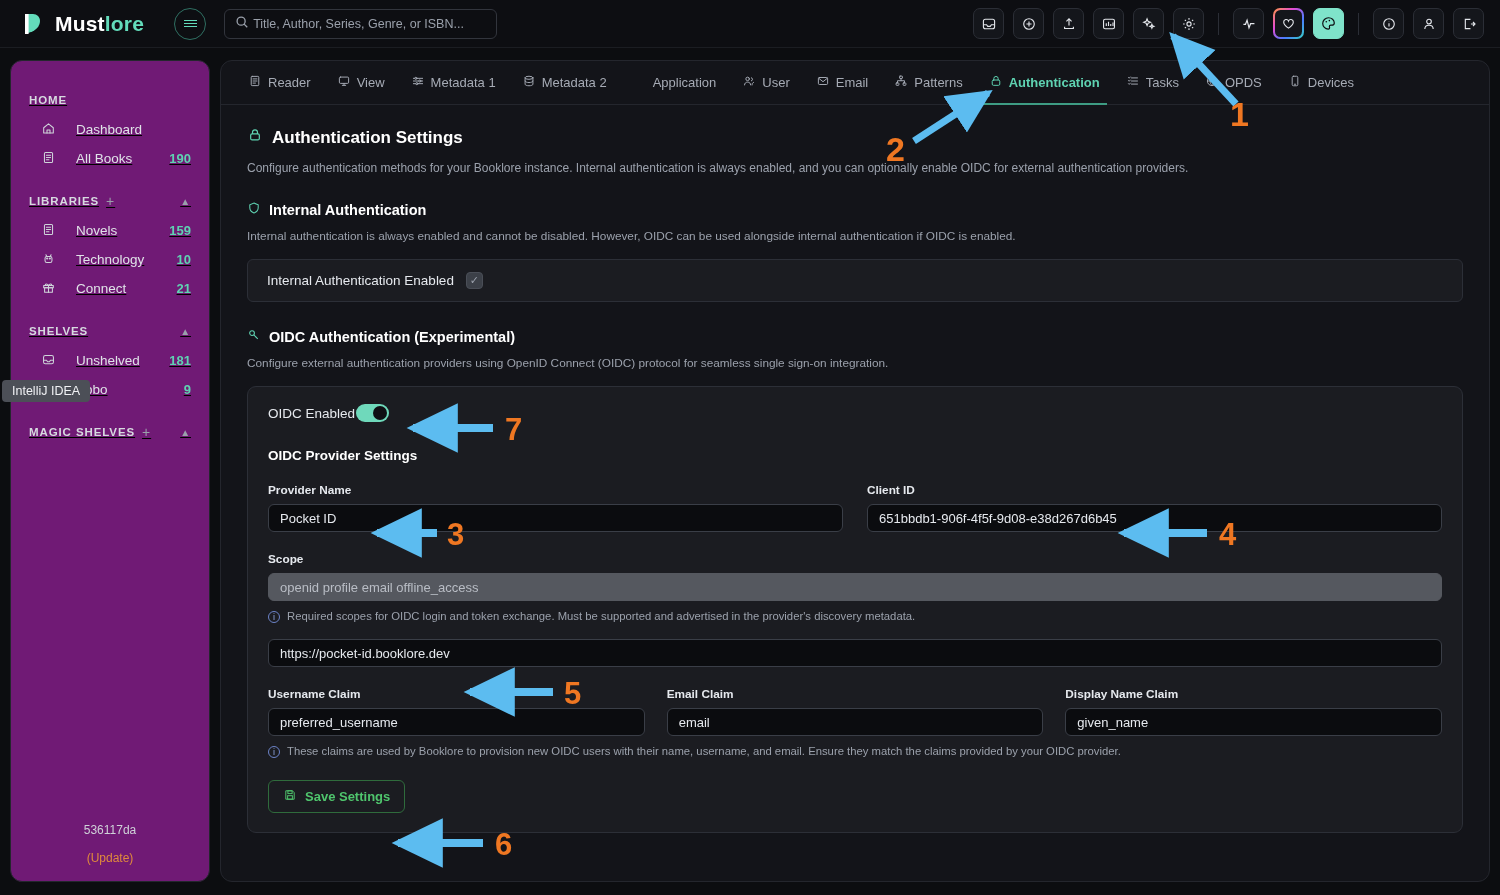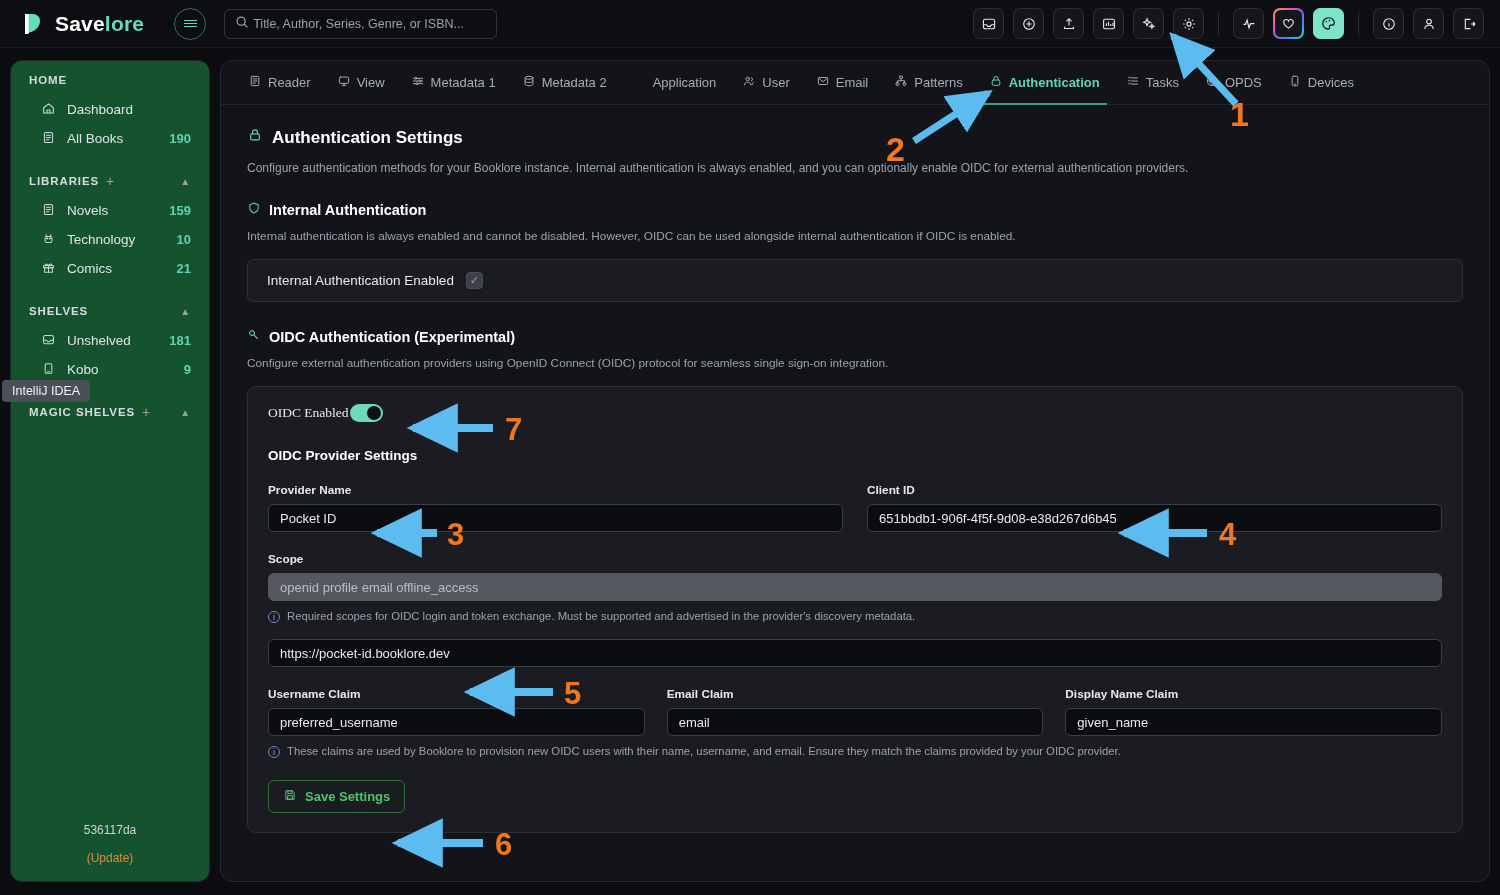--- a/index.html
+++ b/index.html
@@ -55,31 +55,32 @@
   }
   .tb-btn.rainbow > div {
     width:100%; height:100%; border-radius:5.5px; background:#14161b;
     display:flex; align-items:center; justify-content:center;
   }
   .tb-btn.filled { background: #7fe3ca; border-color: #7fe3ca; color: #0c0d10; }
 
   
   .sidebar {
     position: absolute; left: 10px; top: 60px; width: 200px; height: 822px;
-    background: #14532d; border: 1px solid #24262d; border-radius: 12px;
-    padding: 4px 0 0 0;
+    background: #701a75; border: 1px solid #24262d; border-radius: 12px;
+    padding: 24px 0 0 0;
+    text-decoration: underline;
   }
   .sec-head {
     display: flex; align-items: center; padding: 0 18px; height: 30px;
     font-size: 11.5px; font-weight: 700; letter-spacing: .9px; color: #d7dae0;
   }
   .sec-head .plus { margin-left: 7px; color: #9aa0ab; font-size: 14px; font-weight: 400; cursor: pointer; }
   .sec-head .chev { margin-left: auto; color: #9aa0ab; font-size: 10px; }
   .nav-item {
-    display: flex; align-items: center; gap: 11px; height: 29px;
+    display: flex; align-items: center; gap: 20px; height: 29px;
     padding: 0 18px 0 30px; color: #e0e3e8; font-size: 13.5px; cursor: pointer;
   }
   .nav-item .label { flex: 1; }
   .nav-item .count { color: #5fd3b2; font-size: 13px; font-weight: 600; }
   .nav-gap { height: 13px; }
   .sb-footer {
     position: absolute; bottom: 16px; left: 0; width: 100%; text-align: center;
   }
   .sb-ver { font-size: 12px; color: #cfd2d8; }
   .sb-upd { font-size: 12px; color: #e08a3c; margin-top: 14px; cursor: pointer; }
@@ -124,21 +125,21 @@
   .chkbox {
     width: 17px; height: 17px; border-radius: 4px; background: #3c4048;
     border: 1px solid #4a4e57; display: flex; align-items: center; justify-content: center;
     color: #9ba1ac; font-size: 11px;
   }
 
   .card2 {
     margin-top: 16px; border: 1px solid #2c2f37; border-radius: 9px;
     background: #1b1c21; padding: 17px 20px 19px 20px;
   }
-  .togrow { display: flex; align-items: center; gap: 1px; font-family: Liberation Serif, serif; }
+  .togrow { display: flex; align-items: center; gap: 1px; }
   .toglabel { font-size: 13.5px; color: #e6e9ee; }
   .toggle {
     width: 33px; height: 18px; border-radius: 9px; background: #6fd9bb;
     position: relative; cursor: pointer;
   }
   .toggle .knob {
     position: absolute; right: 2px; top: 2px; width: 14px; height: 14px;
     border-radius: 50%; background: #0f1014;
   }
   .sec-title { font-size: 13.5px; font-weight: 700; color: #ffffff; margin-top: 26px; }
@@ -177,21 +178,21 @@
 <body>
 
 <div class="topbar">
   <div class="brand">
     <span class="brand-mark">
       <svg width="26" height="26" viewBox="0 0 26 26">
         <path d="M5 3 H13 C17 3 20 6 20 10 C20 15 16 19 11 21 L5 23 Z" fill="#63dcbb"></path>
         <rect x="5" y="3" width="3.6" height="20" fill="#ffffff"></rect>
       </svg>
     </span>
-    <span class="brand-text"><span>Save</span><span class="accent">lore</span></span>
+    <span class="brand-text"><span>Must</span><span class="accent">lore</span></span>
   </div>
 
   <div class="hamburger">
     <div>
         <span></span>
         <span></span>
         <span></span>
       </div>
   </div>
 
@@ -331,21 +332,21 @@
           </svg></span>
         <span class="label">Technology</span>
         <span class="count">10</span>
       </div>
       <div class="nav-item">
         <span><svg width="15" height="15" viewBox="0 0 20 20" fill="none" stroke="#cfd3da" stroke-width="1.4" stroke-linecap="round" stroke-linejoin="round">
             <rect x="3.6" y="7.4" width="12.8" height="3"></rect>
             <rect x="4.8" y="10.4" width="10.4" height="6"></rect>
             <path d="M10 7.4v9M10 7.4C8.6 4.6 5 4.6 6 7.4M10 7.4c1.4-2.8 5-2.8 4 0"></path>
           </svg></span>
-        <span class="label">Comics</span>
+        <span class="label">Connect</span>
         <span class="count">21</span>
       </div>
       <div class="nav-gap"></div>
       <div class="sec-head">
         <span>SHELVES</span>
         <span class="chev">▲</span>
       </div>
       <div class="nav-item">
         <span><svg width="15" height="15" viewBox="0 0 20 20" fill="none" stroke="#cfd3da" stroke-width="1.4" stroke-linecap="round" stroke-linejoin="round">
             <rect x="3.4" y="4.6" width="13.2" height="11" rx="2.4"></rect>

